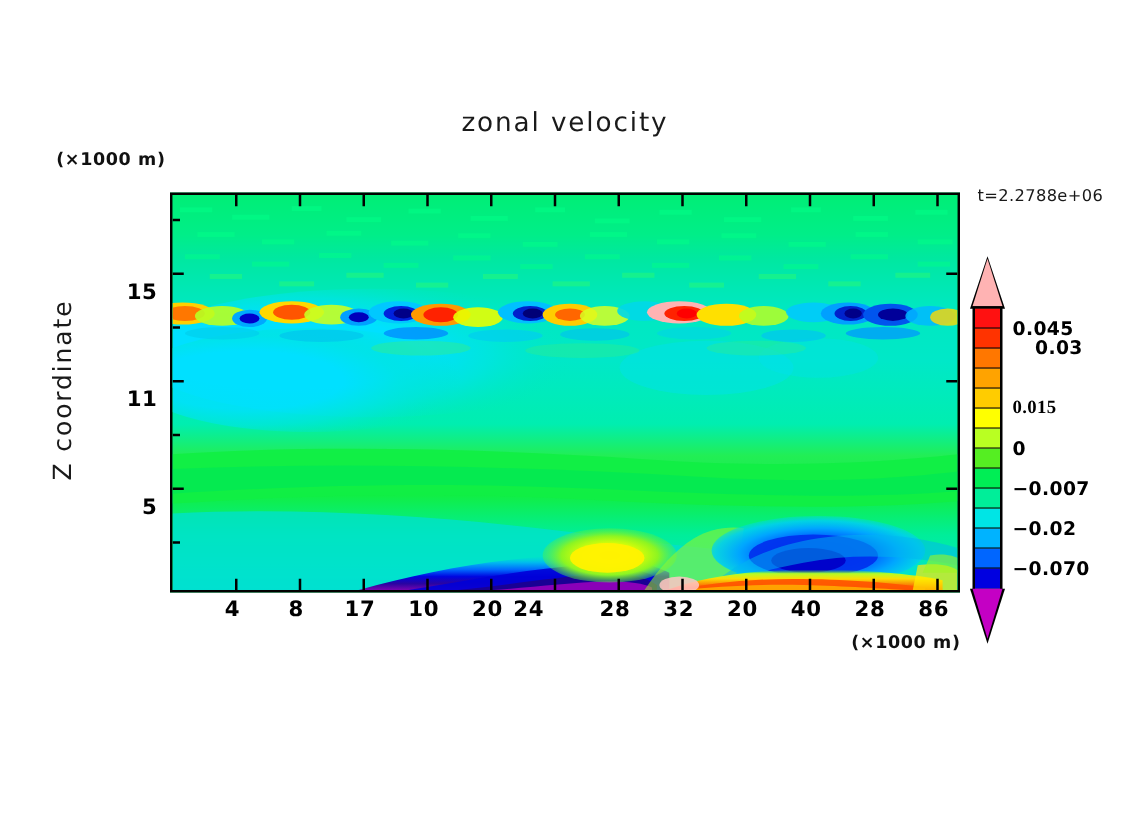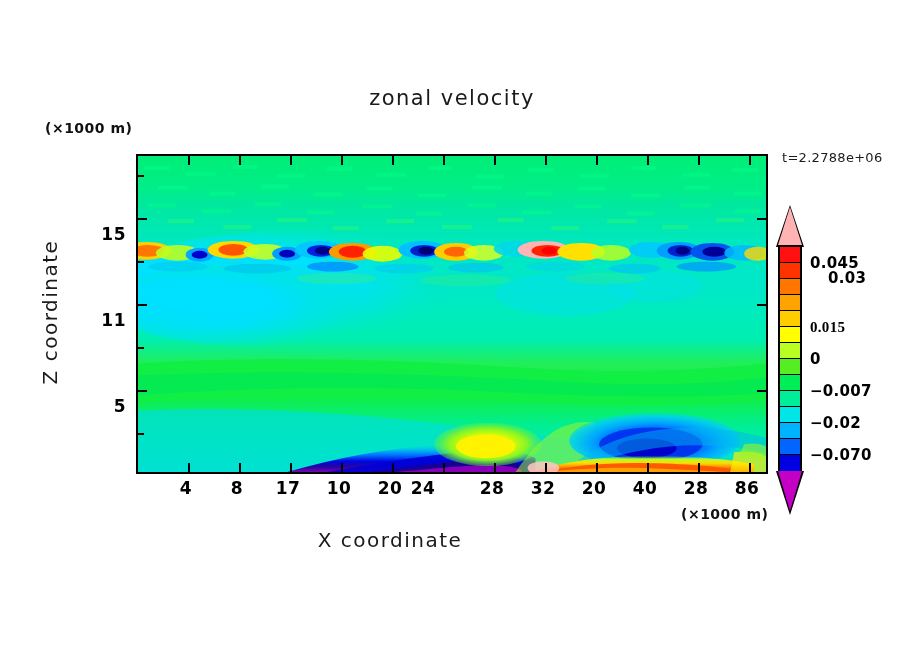--- a/index.html
+++ b/index.html
@@ -356,21 +356,20 @@
   <div class="xlab" style="left:543px">32</div>
   <div class="xlab" style="left:594px">20</div>
   <div class="xlab" style="left:645px">40</div>
   <div class="xlab" style="left:696px">28</div>
   <div class="xlab" style="left:747px">86</div>
 
   <div class="ylab" style="top:234px">15</div>
   <div class="ylab" style="top:320px">11</div>
   <div class="ylab" style="top:406px">5</div>
 
-  <div class="xtitle">X coordinate</div>
   <div class="ytitle">Z coordinate</div>
   <div class="unit-bottom">(×1000 m)</div>
 
   <div id="cap-top-out"></div>
   <div id="cap-top"></div>
   <div id="cbar">
       <div class="cseg" style="background: rgb(255, 17, 17); height: 16px;"></div>
       <div class="cseg" style="background: rgb(255, 51, 0); height: 16px;"></div>
       <div class="cseg" style="background: rgb(255, 119, 0); height: 16px;"></div>
       <div class="cseg" style="background: rgb(255, 163, 0); height: 16px;"></div>

